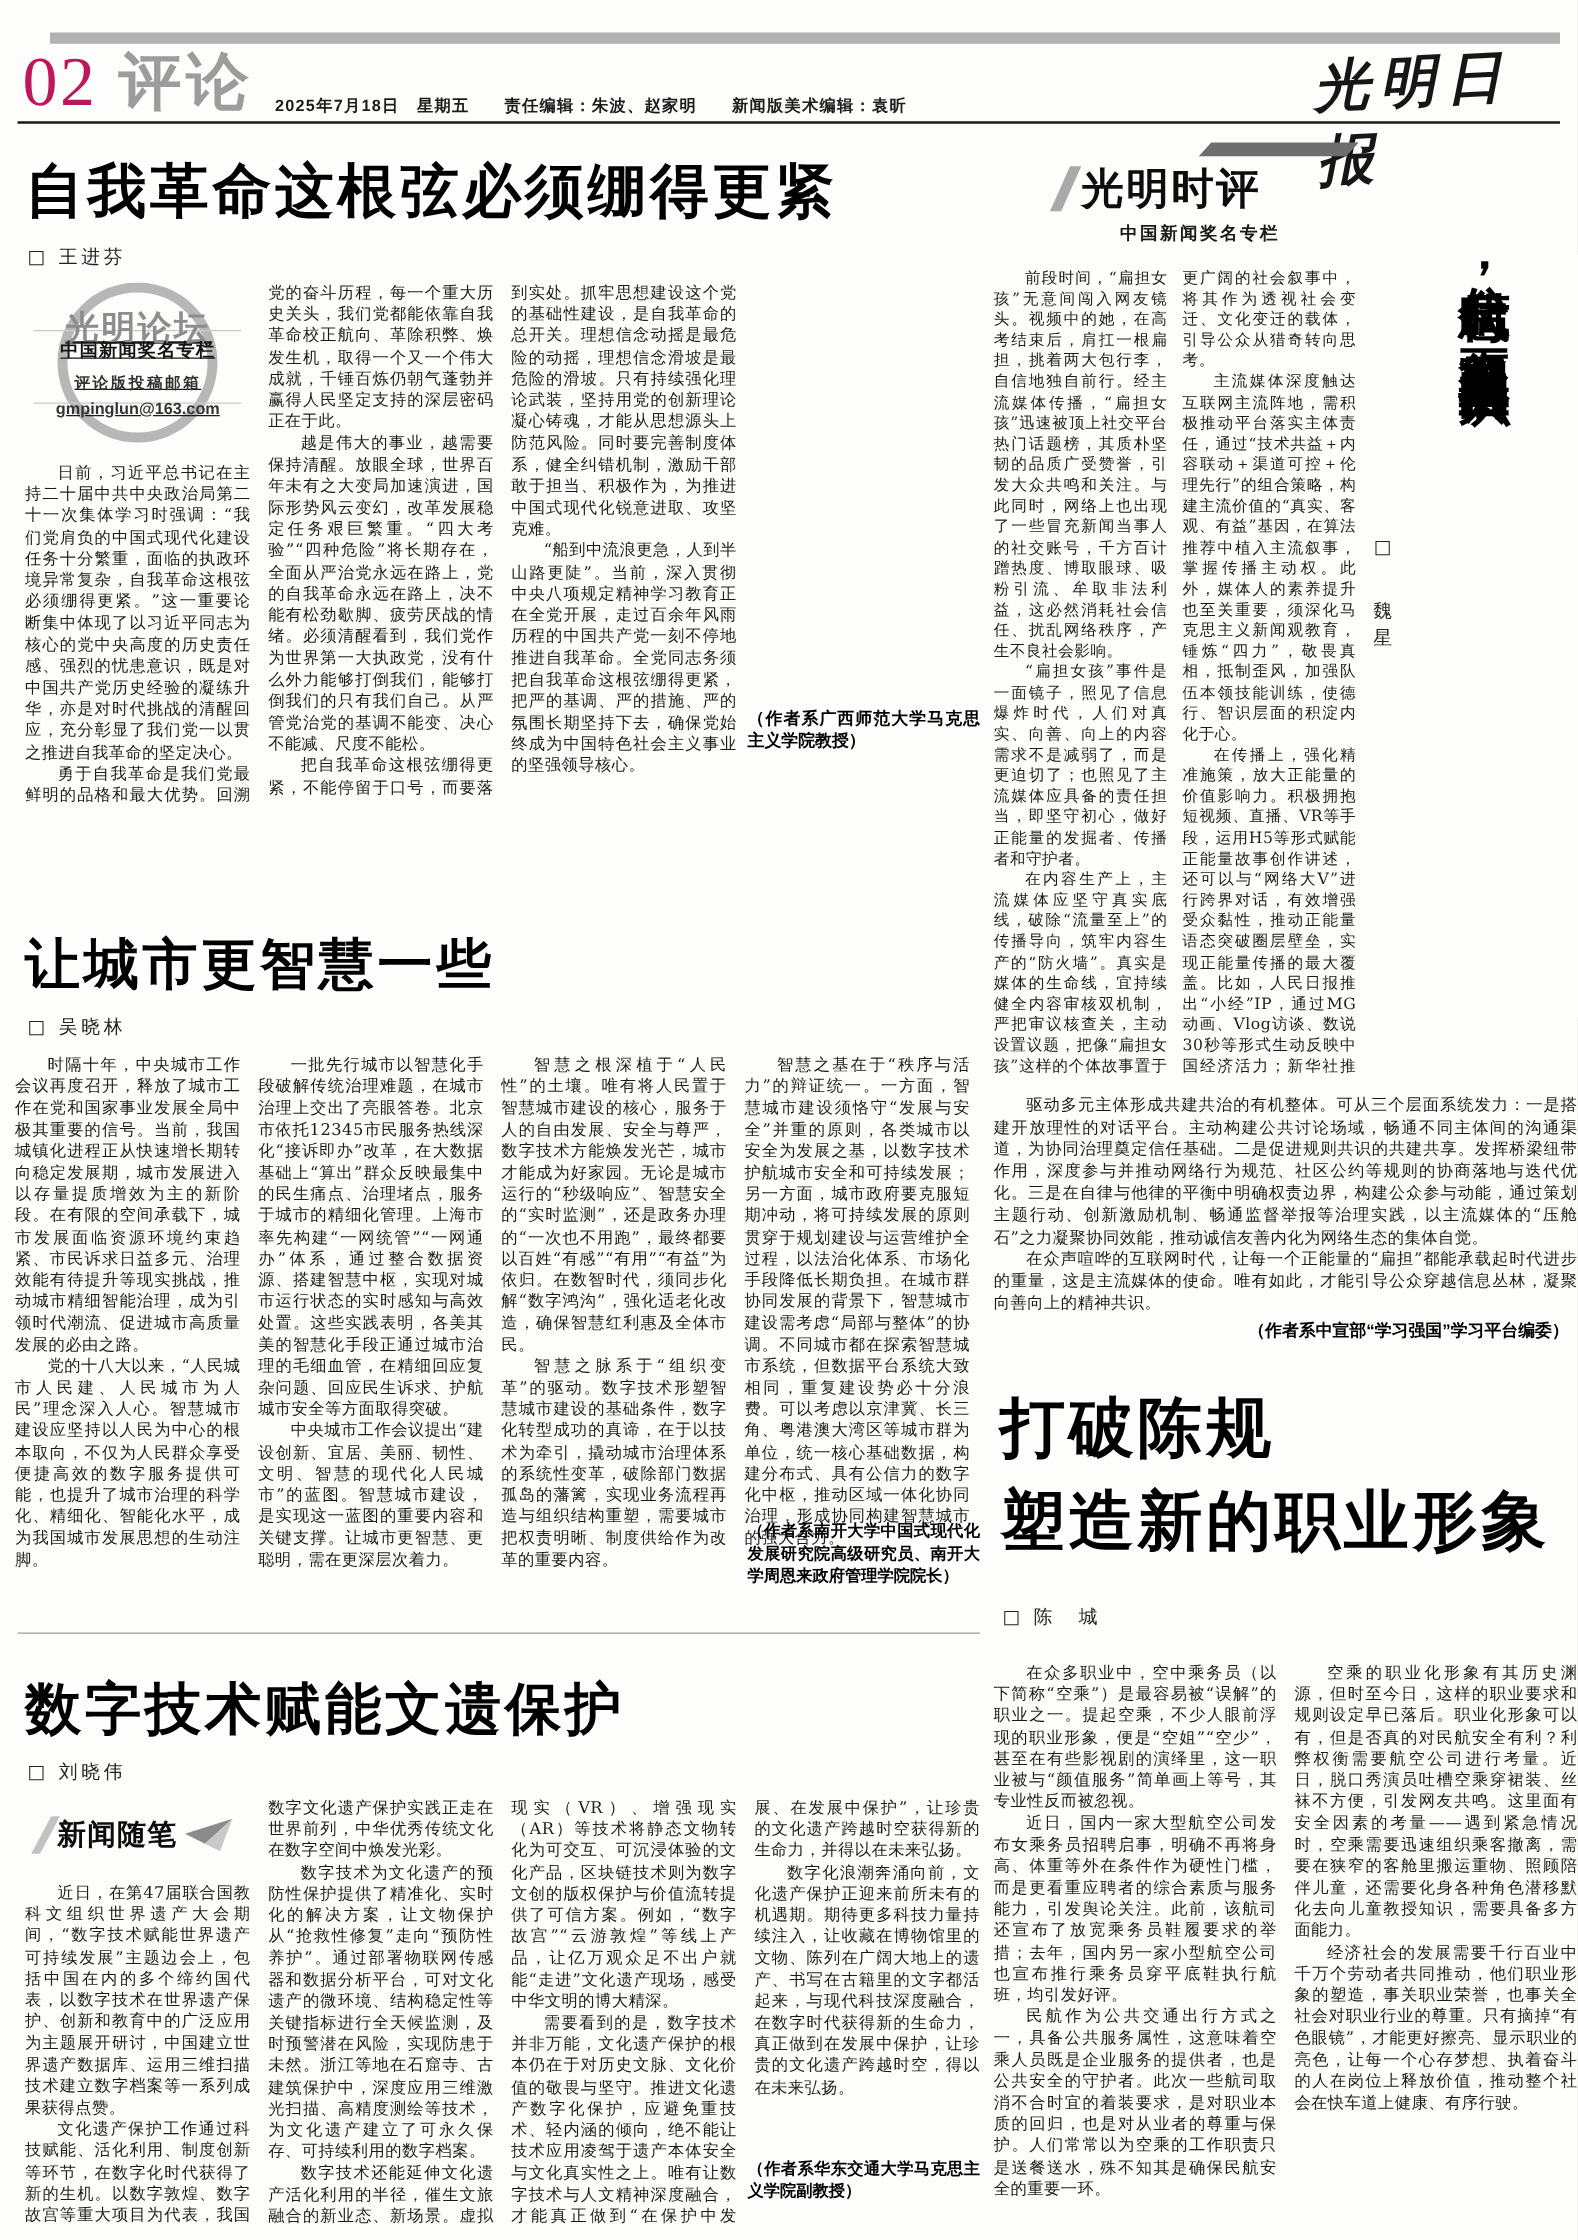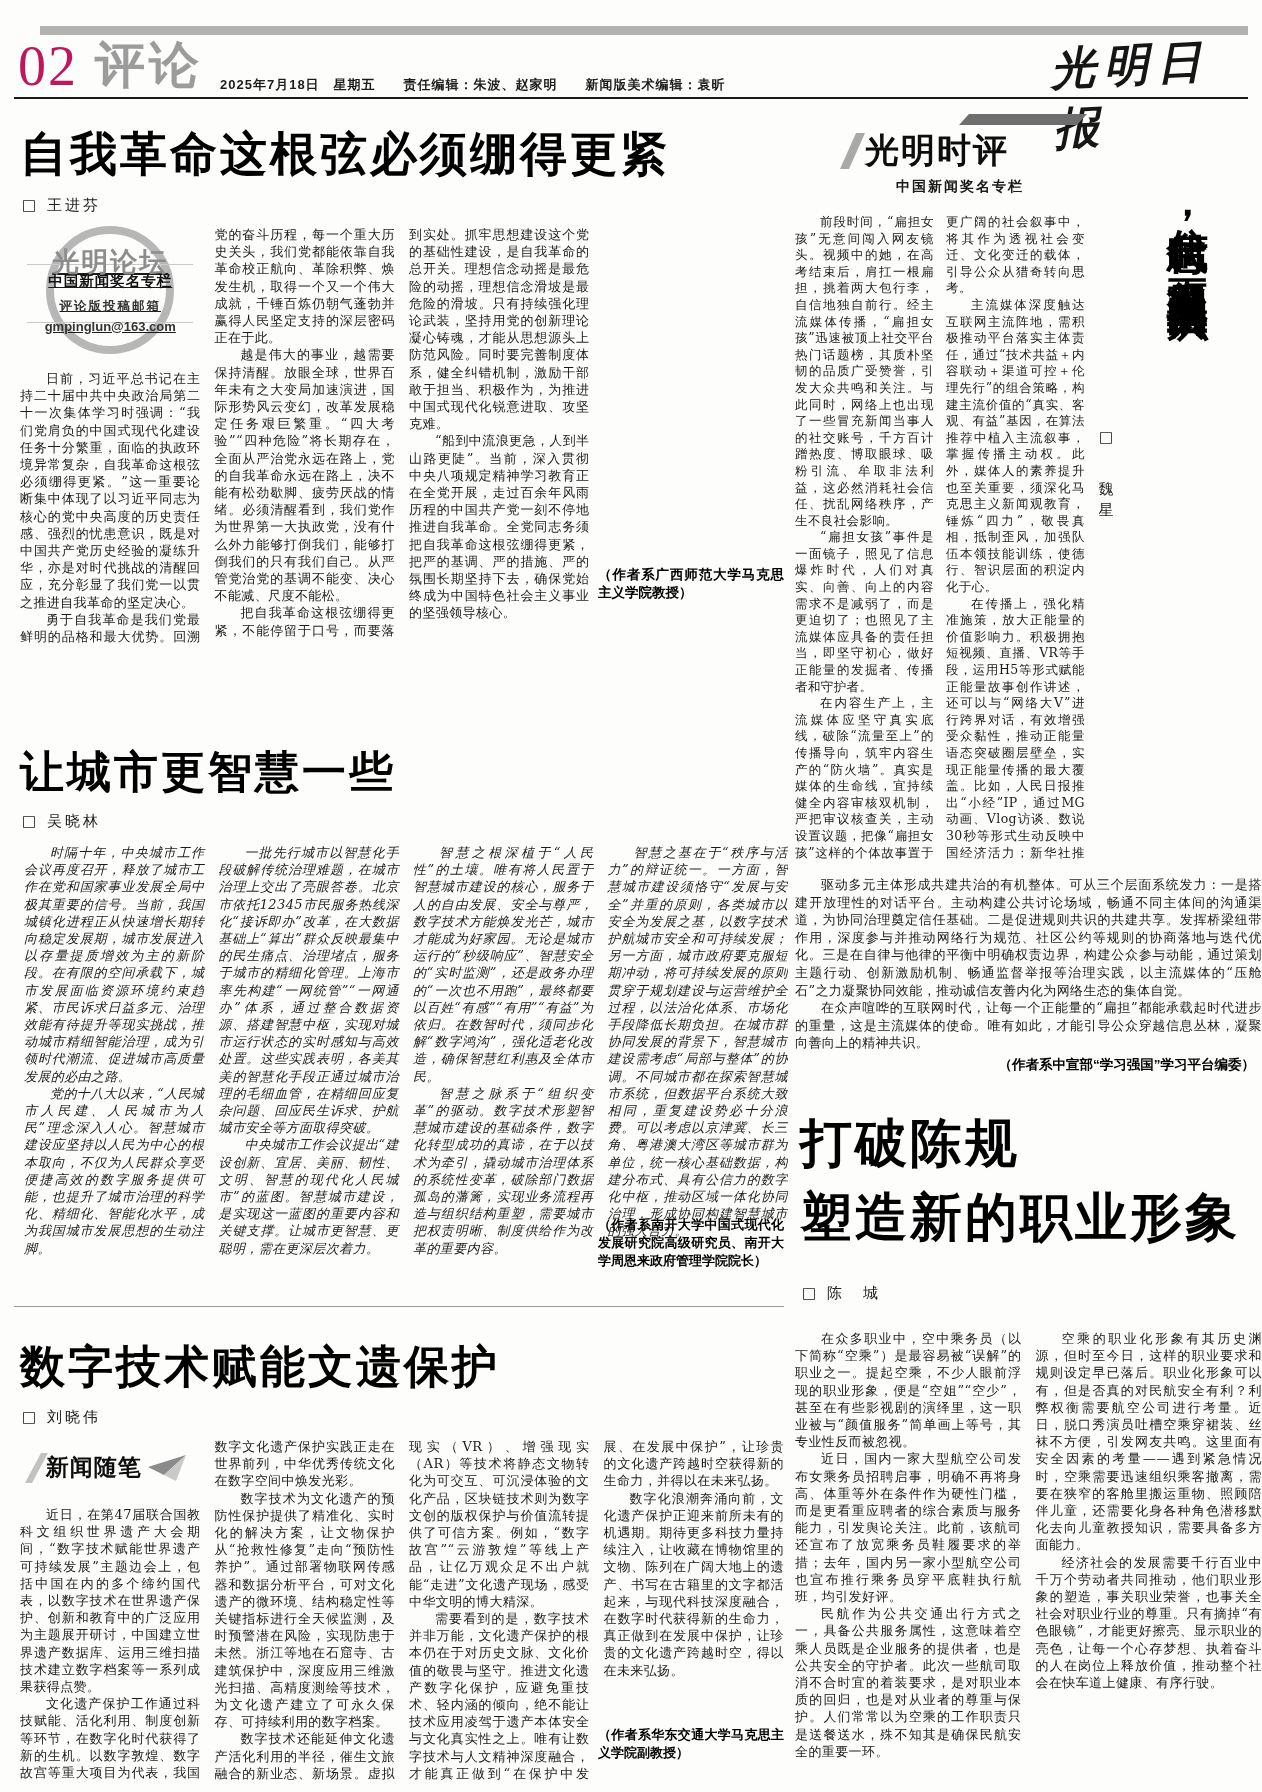--- a/index.html
+++ b/index.html
@@ -119,21 +119,21 @@
     <div>
         <p class="para">驱动多元主体形成共建共治的有机整体。可从三个层面系统发力：一是搭建开放理性的对话平台。主动构建公共讨论场域，畅通不同主体间的沟通渠道，为协同治理奠定信任基础。二是促进规则共识的共建共享。发挥桥梁纽带作用，深度参与并推动网络行为规范、社区公约等规则的协商落地与迭代优化。三是在自律与他律的平衡中明确权责边界，构建公众参与动能，通过策划主题行动、创新激励机制、畅通监督举报等治理实践，以主流媒体的“压舱石”之力凝聚协同效能，推动诚信友善内化为网络生态的集体自觉。</p>
         <p class="para">在众声喧哗的互联网时代，让每一个正能量的“扁担”都能承载起时代进步的重量，这是主流媒体的使命。唯有如此，才能引导公众穿越信息丛林，凝聚向善向上的精神共识。</p>
       </div>
   </div>
   <div class="attrib attrib-right" style="left:805px;top:1056px;width:450px;">（作者系中宣部“学习强国”学习平台编委）</div>
 
   <div class="headline" style="left:20px;top:748px;font-size:44px;">让城市更智慧一些</div>
   <div class="byline" style="left:22px;top:812px;">□ 吴晓林</div>
 
-  <div class="body-cols" style="left:24px;top:844px;width:764px;height:446px;column-count:4;font-style:italic;">
+  <div class="body-cols" style="left:12px;top:844px;width:764px;height:446px;column-count:4;">
     <div>
         <p class="para">时隔十年，中央城市工作会议再度召开，释放了城市工作在党和国家事业发展全局中极其重要的信号。当前，我国城镇化进程正从快速增长期转向稳定发展期，城市发展进入以存量提质增效为主的新阶段。在有限的空间承载下，城市发展面临资源环境约束趋紧、市民诉求日益多元、治理效能有待提升等现实挑战，推动城市精细智能治理，成为引领时代潮流、促进城市高质量发展的必由之路。</p>
         <p class="para">党的十八大以来，“人民城市人民建、人民城市为人民”理念深入人心。智慧城市建设应坚持以人民为中心的根本取向，不仅为人民群众享受便捷高效的数字服务提供可能，也提升了城市治理的科学化、精细化、智能化水平，成为我国城市发展思想的生动注脚。</p>
         <p class="para">一批先行城市以智慧化手段破解传统治理难题，在城市治理上交出了亮眼答卷。北京市依托12345市民服务热线深化“接诉即办”改革，在大数据基础上“算出”群众反映最集中的民生痛点、治理堵点，服务于城市的精细化管理。上海市率先构建“一网统管”“一网通办”体系，通过整合数据资源、搭建智慧中枢，实现对城市运行状态的实时感知与高效处置。这些实践表明，各美其美的智慧化手段正通过城市治理的毛细血管，在精细回应复杂问题、回应民生诉求、护航城市安全等方面取得突破。</p>
         <p class="para">中央城市工作会议提出“建设创新、宜居、美丽、韧性、文明、智慧的现代化人民城市”的蓝图。智慧城市建设，是实现这一蓝图的重要内容和关键支撑。让城市更智慧、更聪明，需在更深层次着力。</p>
         <p class="para">智慧之根深植于“人民性”的土壤。唯有将人民置于智慧城市建设的核心，服务于人的自由发展、安全与尊严，数字技术方能焕发光芒，城市才能成为好家园。无论是城市运行的“秒级响应”、智慧安全的“实时监测”，还是政务办理的“一次也不用跑”，最终都要以百姓“有感”“有用”“有益”为依归。在数智时代，须同步化解“数字鸿沟”，强化适老化改造，确保智慧红利惠及全体市民。</p>
         <p class="para">智慧之脉系于“组织变革”的驱动。数字技术形塑智慧城市建设的基础条件，数字化转型成功的真谛，在于以技术为牵引，撬动城市治理体系的系统性变革，破除部门数据孤岛的藩篱，实现业务流程再造与组织结构重塑，需要城市把权责明晰、制度供给作为改革的重要内容。</p>
         <p class="para">智慧之基在于“秩序与活力”的辩证统一。一方面，智慧城市建设须恪守“发展与安全”并重的原则，各类城市以安全为发展之基，以数字技术护航城市安全和可持续发展；另一方面，城市政府要克服短期冲动，将可持续发展的原则贯穿于规划建设与运营维护全过程，以法治化体系、市场化手段降低长期负担。在城市群协同发展的背景下，智慧城市建设需考虑“局部与整体”的协调。不同城市都在探索智慧城市系统，但数据平台系统大致相同，重复建设势必十分浪费。可以考虑以京津冀、长三角、粤港澳大湾区等城市群为单位，统一核心基础数据，构建分布式、具有公信力的数字化中枢，推动区域一体化协同治理，形成协同构建智慧城市的强大合力。</p>
       </div>
   </div>

